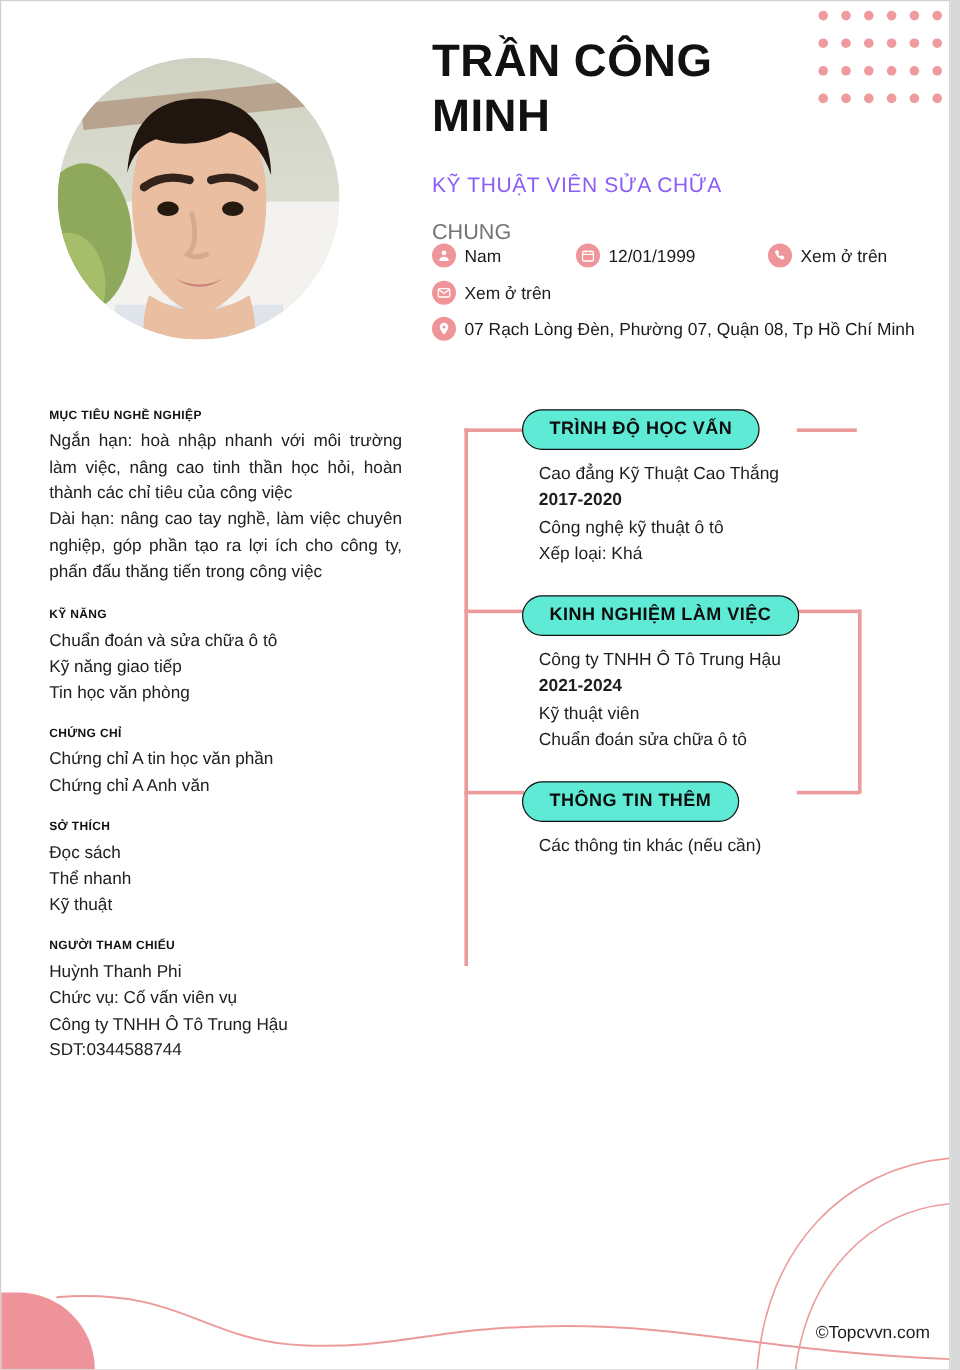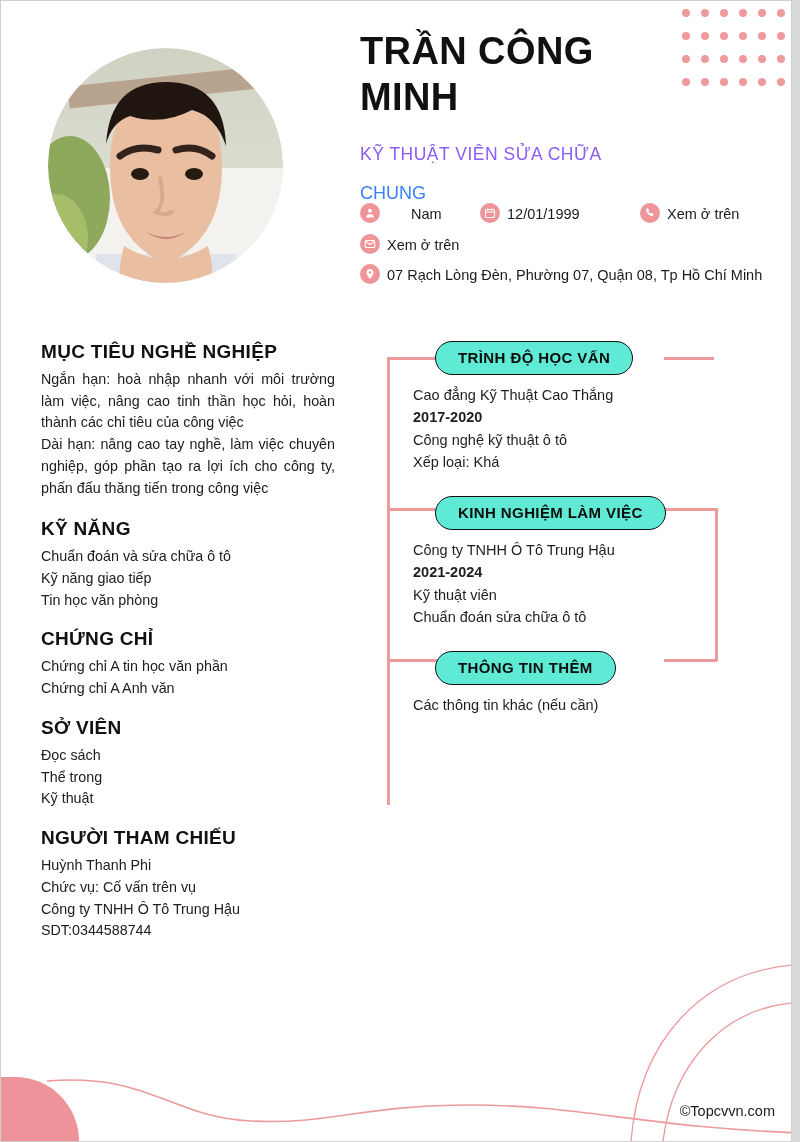--- a/index.html
+++ b/index.html
@@ -27,49 +27,49 @@
   .watermark{position:absolute;right:16px;bottom:22px;font-size:14.5px;color:#202020;letter-spacing:0;padding-left:20px;}
 
   
   .photo{position:absolute;left:47px;top:47px;width:235px;height:235px;border-radius:50%;overflow:hidden;}
   .photo svg{display:block;width:100%;height:100%;}
 
   .name{position:absolute;left:359px;top:27px;width:330px;
         font-size:38px;font-weight:bold;line-height:1.22;letter-spacing:.4px;color:#111;}
   .job{position:absolute;left:359px;top:143px;font-size:17.5px;letter-spacing:.5px;color:#8b5cf6;}
 
-  .general-label{position:absolute;left:359px;top:182px;font-size:18px;color:#3b82f6;}
+  .general-label{position:absolute;left:359px;top:182px;font-size:18px;color:#737373;}
 
   
   .contact{position:absolute;left:359px;top:202px;width:425px;font-size:14.5px;color:#1b1b1b;}
   .crow{display:flex;align-items:flex-start;margin-bottom:9px;}
   .citem{display:flex;align-items:flex-start;}
   .citem .ctext{padding-top:1px;line-height:1.42;}
   .ic{flex:0 0 auto;width:20px;height:20px;border-radius:50%;background:#ef9499;
       display:flex;align-items:center;justify-content:center;margin-right:7px;margin-top:0px;}
   .ic svg{display:block;}
-  .c-gender{width:120px;gap:24px;}
+  .c-gender{width:120px;}
   .c-dob{width:160px;}
 
   
   .left{position:absolute;left:40px;top:340px;width:294px;}
-  .l-head{font-size:19px;font-weight:bold;letter-spacing:.3px;margin:0 0 6px 0;color:#111;}
+  .l-head{font-size:10px;font-weight:bold;letter-spacing:.3px;margin:0 0 6px 0;color:#111;}
   .l-body{font-size:14.3px;line-height:1.52;color:#202020;}
   .l-just{text-align:justify;}
   .l-body p{margin:0;}
   .blk{margin-bottom:19px;}
   .blk.tight{margin-bottom:17px;}
 
   
   .right{position:absolute;left:386px;top:340px;width:400px;}
   .sec{position:relative;}
   .pill{position:relative;display:inline-block;margin-left:48px;
         border:1.6px solid #111;border-radius:20px;padding:7px 22px 8px;
         font-size:15px;font-weight:bold;letter-spacing:.4px;background:#5eead4;z-index:3;color:#0d0d0d;}
-  .sec-body{font-size:14.5px;line-height:1.55;color:#1e1e1e;padding-left:26px;padding-top:9px;}
+  .sec-body{font-size:14.5px;line-height:1.55;color:#1e1e1e;padding-left:62px;padding-top:9px;}
   .sec-body .b{font-weight:bold;}
 
   
   .ln{position:absolute;background:#ec9a9b;z-index:1;}
 </style>
 </head>
 <body>
 
 <div class="page">
 
@@ -207,32 +207,32 @@
         </div>
       </div>
       <div class="blk tight">
         <div class="l-head">CHỨNG CHỈ</div>
         <div class="l-body">
           <p>Chứng chỉ A tin học văn phần</p>
           <p>Chứng chỉ A Anh văn</p>
         </div>
       </div>
       <div class="blk tight">
-        <div class="l-head">SỞ VIÊN</div>
+        <div class="l-head">SỞ THÍCH</div>
         <div class="l-body">
           <p>Đọc sách</p>
-          <p>Thể trong</p>
+          <p>Thể nhanh</p>
           <p>Kỹ thuật</p>
         </div>
       </div>
       <div class="blk tight">
         <div class="l-head">NGƯỜI THAM CHIẾU</div>
         <div class="l-body">
           <p>Huỳnh Thanh Phi</p>
-          <p>Chức vụ: Cố vấn trên vụ</p>
+          <p>Chức vụ: Cố vấn viên vụ</p>
           <p>Công ty TNHH Ô Tô Trung Hậu</p>
           <p>SDT:0344588744</p>
         </div>
       </div>
     </div>
 
   <div class="right" id="rightCol">
       <div class="sec" style="margin-bottom: 22px; min-height: auto;"><div class="pill">TRÌNH ĐỘ HỌC VẤN</div><div class="sec-body">
           <div>Cao đẳng Kỹ Thuật Cao Thắng</div>
           <div class="b">2017-2020</div>

